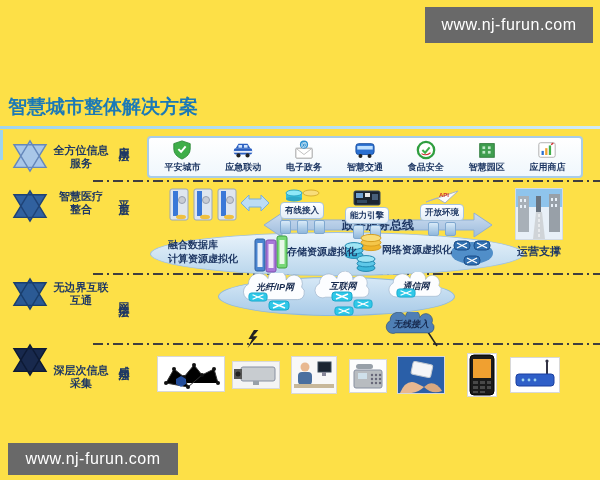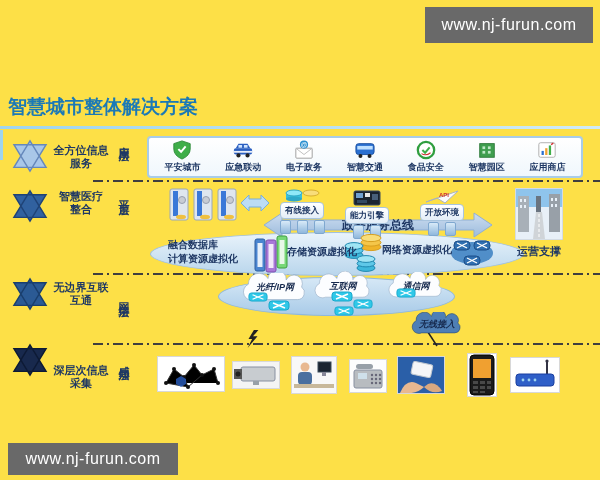--- a/index.html
+++ b/index.html
@@ -345,21 +345,21 @@
     </svg>
   <svg class="abs switch" style="left:334px;top:306px;" width="20" height="10" viewBox="0 0 22 11">
       <rect x="1" y="1" width="20" height="9" rx="3" fill="#2fc8e8" stroke="#18a8cc"></rect>
       <path d="M5 3 L17 8 M17 3 L5 8" stroke="#fff" stroke-width="1.4"></path>
     </svg>
   <svg class="abs switch" style="left:396px;top:288px;" width="20" height="10" viewBox="0 0 22 11">
       <rect x="1" y="1" width="20" height="9" rx="3" fill="#2fc8e8" stroke="#18a8cc"></rect>
       <path d="M5 3 L17 8 M17 3 L5 8" stroke="#fff" stroke-width="1.4"></path>
     </svg>
 
-  <div class="abs cloud-wrap" style="left:396px;top:312px;width:82px;height:22px;">
+  <div class="abs cloud-wrap" style="left:370px;top:312px;width:82px;height:22px;">
     <svg width="82" height="22" viewBox="0 0 100 40">
       <path d="M22 38 A12 12 0 0 1 12 16 A15 15 0 0 1 40 8 A13 13 0 0 1 66 10 A11 11 0 0 1 88 20 A10 10 0 0 1 82 38 Z" fill="#4f7fb5" stroke="#24466e"></path>
     </svg>
     <div class="cloud-label" style="top:6px;">无线接入</div>
   </div>
 
   <svg class="abs" style="left:246px;top:330px;" width="14" height="18" viewBox="0 0 14 20">
     <polygon points="8,0 2,10 6,10 1,20 12,7 7,7 13,0" fill="#222"></polygon>
   </svg>
   <svg class="abs" style="left:424px;top:329px;" width="16" height="18" viewBox="0 0 16 18">

